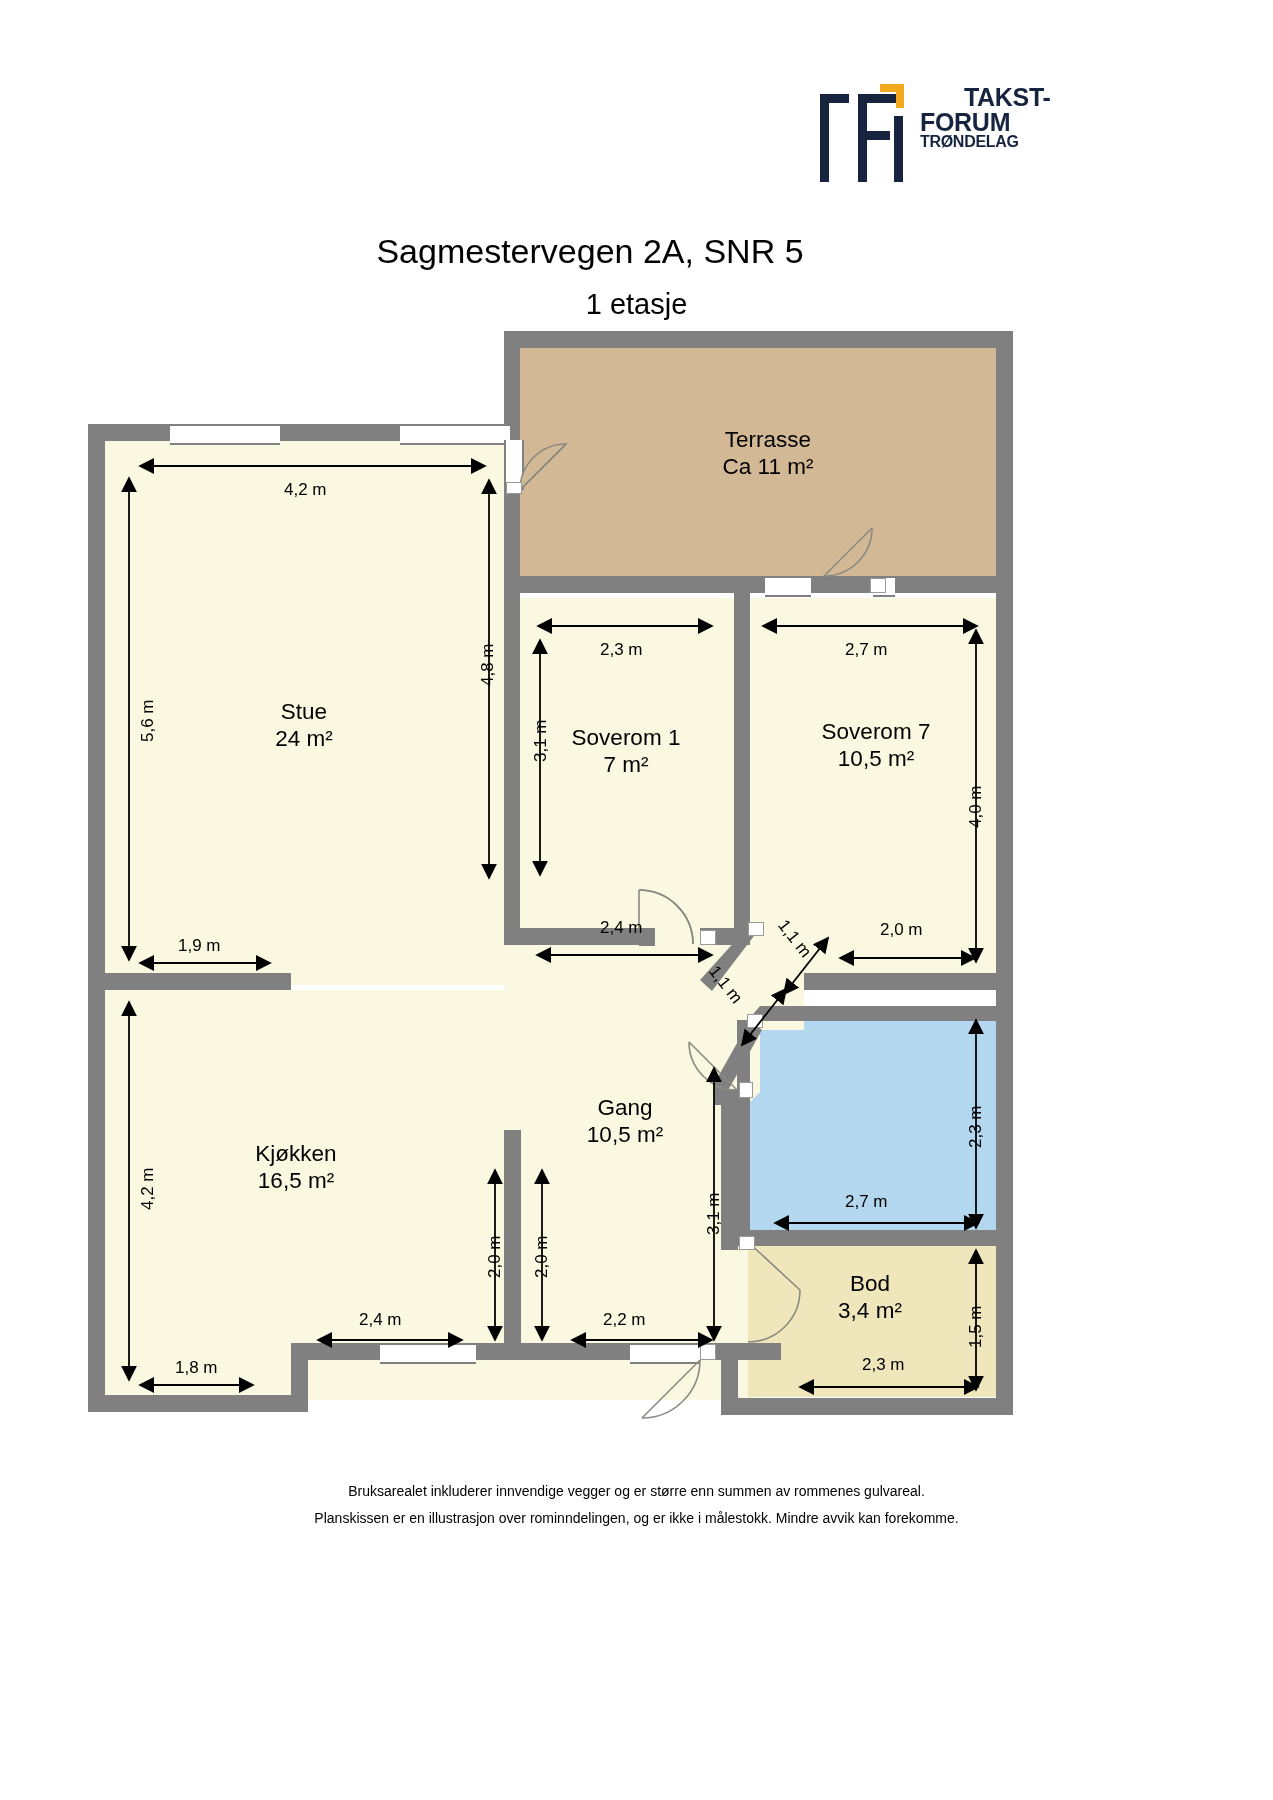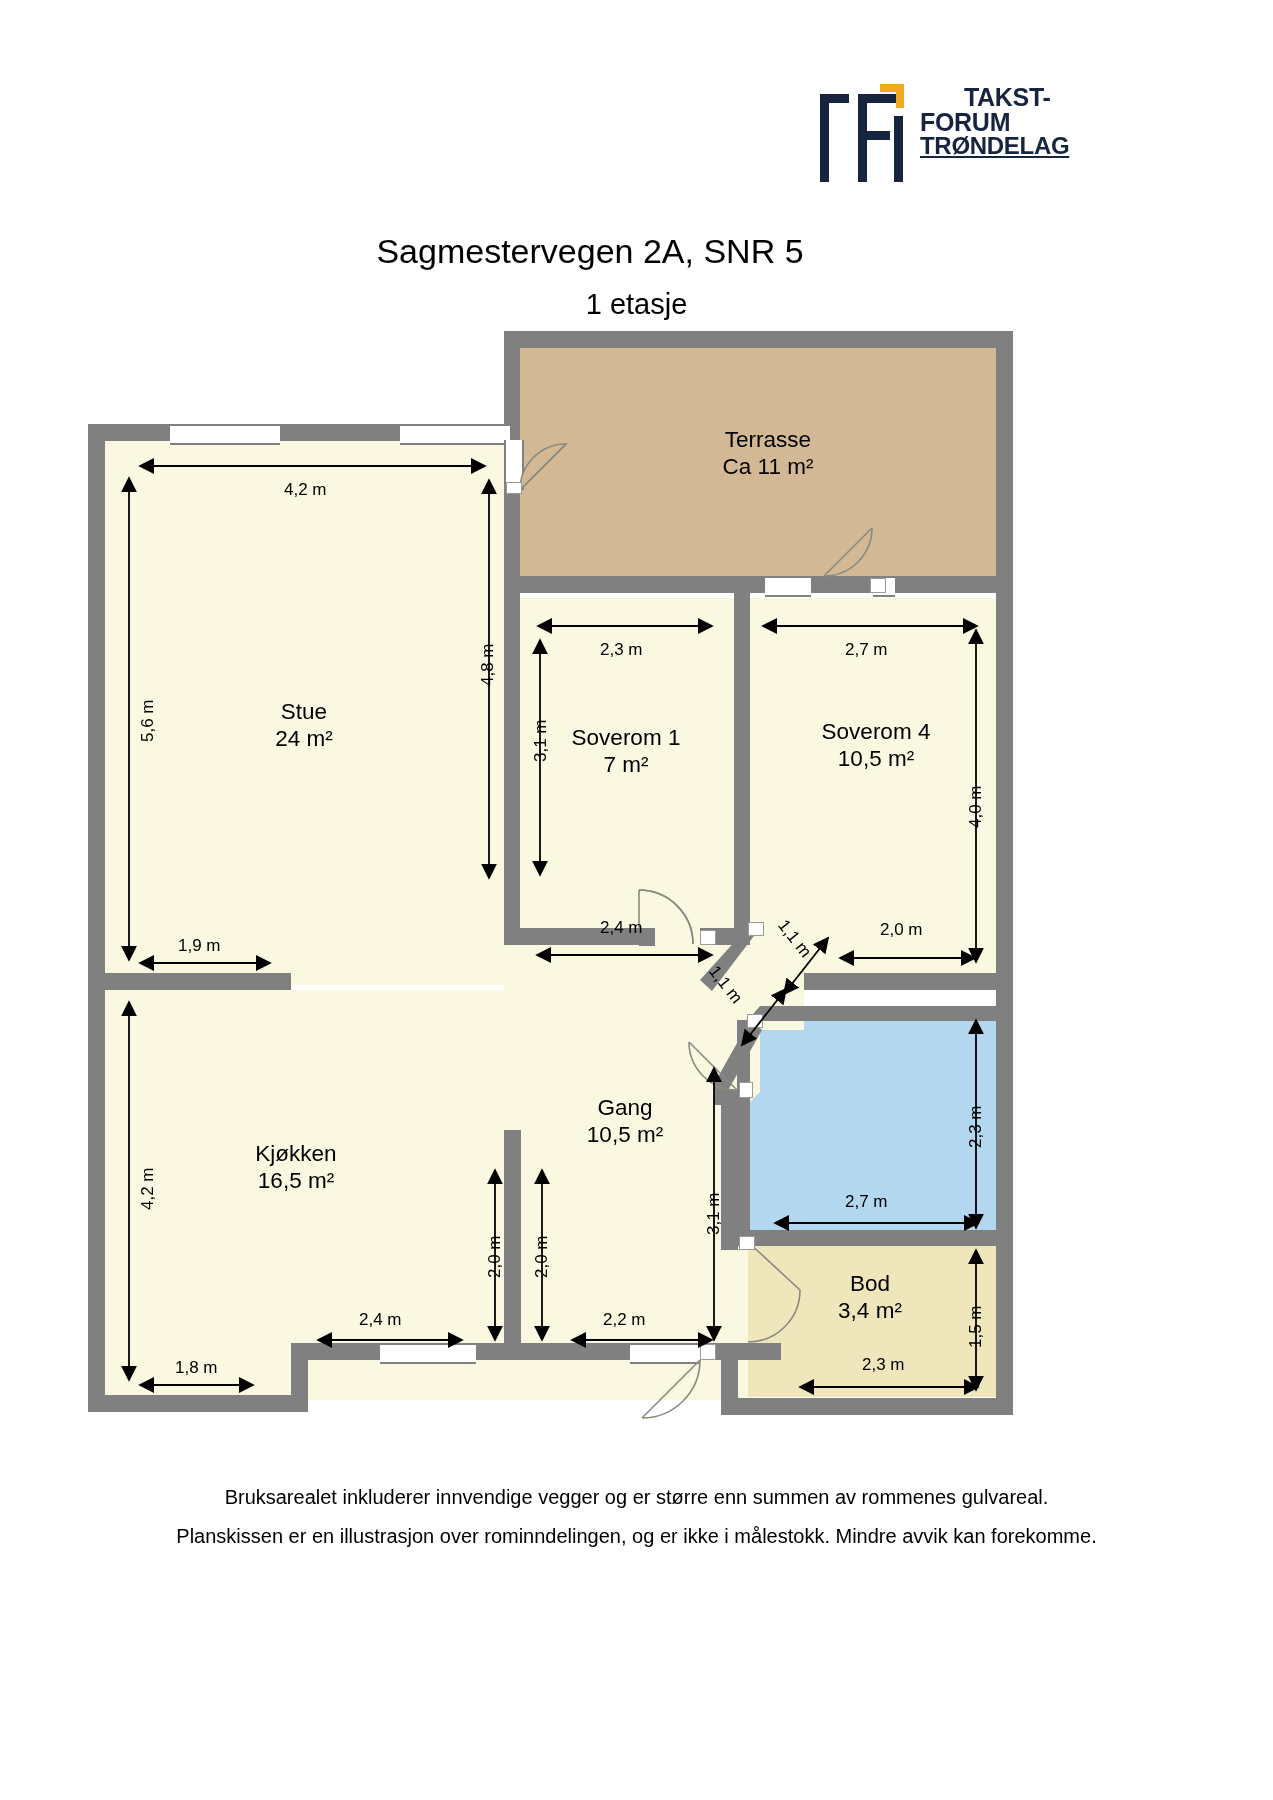--- a/index.html
+++ b/index.html
@@ -5,21 +5,21 @@
   html,body{margin:0;padding:0;background:#ffffff;}
   body{width:1273px;height:1800px;position:relative;font-family:"Liberation Sans",sans-serif;color:#000;}
 
   
   #logo{position:absolute;left:818px;top:82px;width:230px;height:100px;}
   #logo .mono{position:absolute;left:0;top:0;width:86px;height:100px;}
   #logo .words{position:absolute;left:102px;top:3px;width:130px;}
   #logo .words div{font-weight:bold;color:#16243f;letter-spacing:-0.3px;line-height:0.98;}
   .w1{font-size:25px;margin-left:44px;}
   .w2{font-size:25px;}
-  .w3{font-size:24px;text-decoration:underline;}
+  .w3{font-size:16px;}
 
   
   #plan-title{position:absolute;left:0;top:232px;width:1180px;text-align:center;font-size:34px;}
   #plan-subtitle{position:absolute;left:0;top:288px;width:1273px;text-align:center;font-size:29px;}
 
   
   #canvas{position:absolute;left:0;top:330px;width:1273px;height:1130px;}
   .sh{position:absolute;}
   .wall{position:absolute;background:#808080;}
   .win{position:absolute;background:#ffffff;border-top:2px solid #808080;border-bottom:2px solid #808080;}
@@ -28,21 +28,21 @@
   .room-label{position:absolute;text-align:center;font-size:22.5px;line-height:1.22;white-space:nowrap;}
 
   
   .dim{position:absolute;font-size:17px;white-space:nowrap;}
   .dimv{position:absolute;font-size:17px;white-space:nowrap;transform-origin:0 0;}
 
   svg.ov{position:absolute;left:0;top:0;width:1273px;height:1130px;overflow:visible;}
 
   
   #footer{position:absolute;left:0;top:1478px;width:1273px;text-align:center;}
-  #footer div{font-size:20px;line-height:1.95;}
+  #footer div{font-size:14px;line-height:1.95;}
 </style>
 </head>
 <body>
 
 <div id="logo">
   <div class="mono">
     <svg width="86" height="100" viewBox="0 0 86 100">
 
       <path d="M2 12 L2 100 L11 100 L11 21 L31 21 L31 12 Z" fill="#16243f"></path>
 
@@ -248,21 +248,21 @@
     <div>Stue</div>
     <div>24 m²</div>
   </div>
 
   <div class="room-label" style="left:498px;top:394px;width:256px;">
     <div>Soverom 1</div>
     <div>7 m²</div>
   </div>
 
   <div class="room-label" style="left:748px;top:388px;width:256px;">
-    <div>Soverom 4</div>
+    <div>Soverom 7</div>
     <div>10,5 m²</div>
   </div>
 
   <div class="room-label" style="left:168px;top:810px;width:256px;">
     <div>Kjøkken</div>
     <div>16,5 m²</div>
   </div>
 
   <div class="room-label" style="left:497px;top:764px;width:256px;">
     <div>Gang</div>

